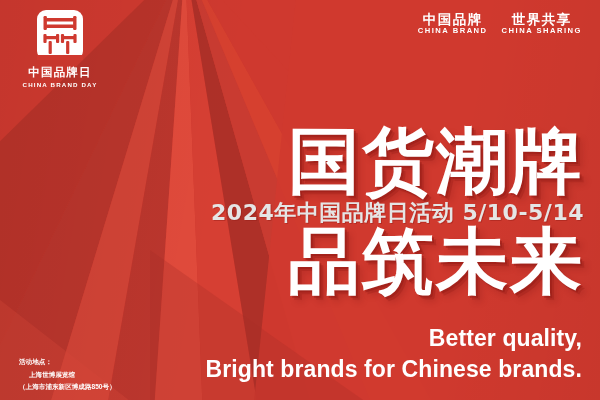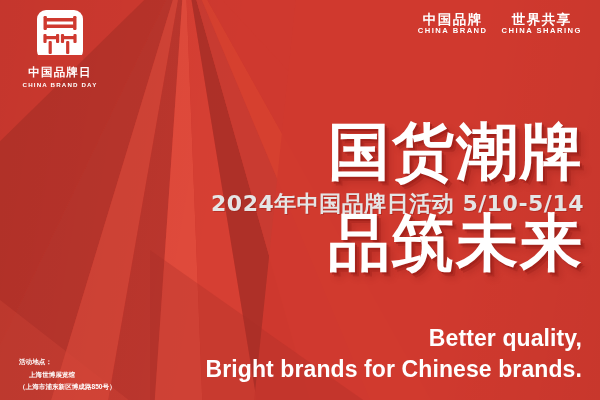--- a/index.html
+++ b/index.html
@@ -74,31 +74,31 @@
   }
   .brand-en {
     font-size:7.6px; font-weight:700; color:#ffffff;
     letter-spacing:1.5px; line-height:1; white-space:nowrap;
   }
 
   
   #headline { position:absolute; right:16px; top:128px; text-align:right; }
 
   .big-line {
-    font-size:62px;
+    font-size:72px;
     font-weight:900;
     color:#ffffff;
     line-height:0.93;
     letter-spacing:2px;
     white-space:nowrap;
     text-shadow:
        2px 2px 0 rgba(150,28,22,0.55),
        4px 4px 0 rgba(150,28,22,0.32),
        6px 6px 6px rgba(120,20,16,0.22);
-    font-family:Liberation Mono, monospace;
+    font-family:Liberation Sans, sans-serif;
   }
 
   #sub-line {
     margin:6px 0 4px 0;
     font-size:22px;
     font-weight:700;
     color:#e5e5e5;
     letter-spacing:0.5px;
     line-height:1.05;
     white-space:nowrap;

